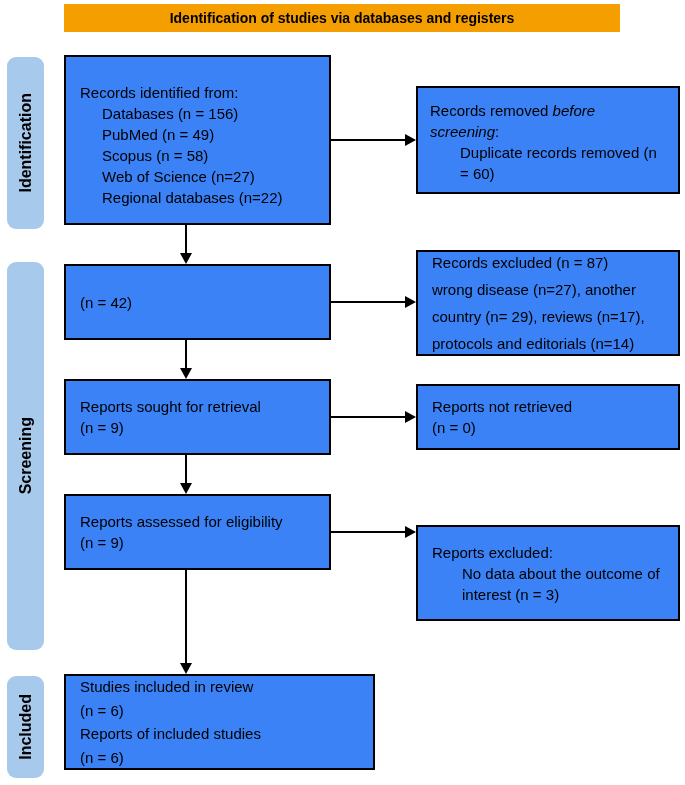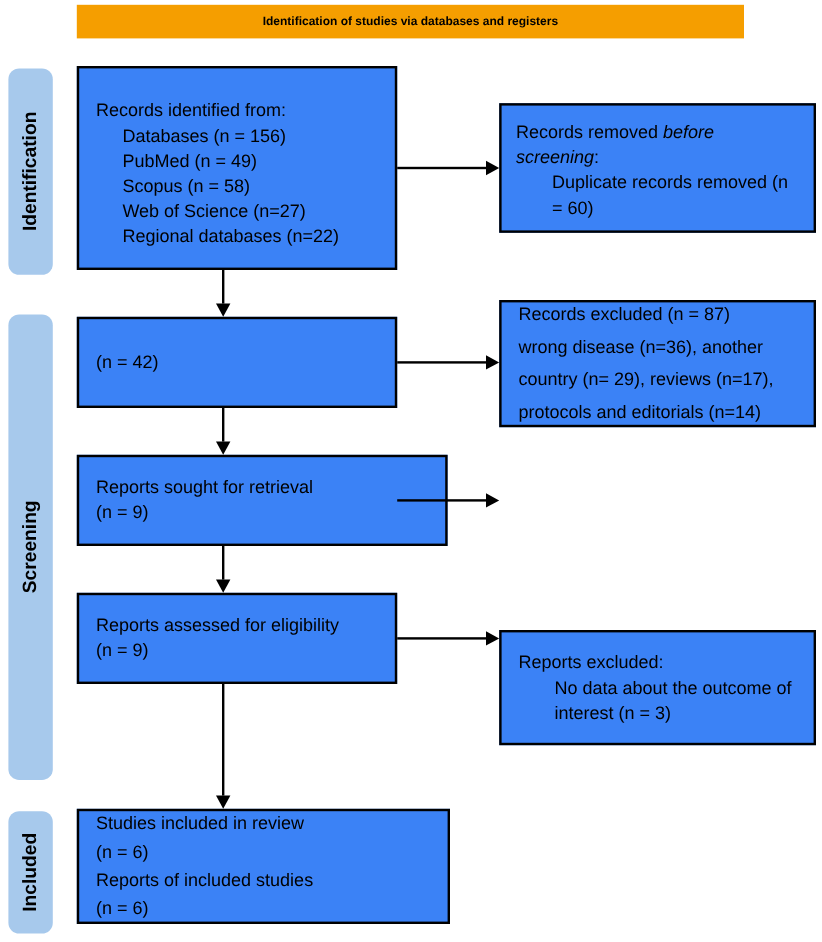--- a/index.html
+++ b/index.html
@@ -16,21 +16,21 @@
     overflow: hidden;
   }
 
   
   .header {
     position: absolute;
     left: 64px; top: 4px;
     width: 556px; height: 28px;
     background: #F59E00;
     display: flex; align-items: center; justify-content: center;
-    font-weight: bold; font-size: 10px;
+    font-weight: bold; font-size: 14px;
   }
 
   
   .stage {
     position: absolute;
     left: 7px; width: 37px;
     background: #A7C9EC;
     border-radius: 9px;
     display: flex; align-items: center; justify-content: center;
   }
@@ -48,21 +48,21 @@
   
   .box {
     position: absolute;
     background: #3b82f6;
     border: 2px solid #000;
   }
   .vcenter { display: flex; flex-direction: column; justify-content: center; padding-left: 14px; padding-right: 8px; }
 
   .b1 { left: 64px;  top: 55px;  width: 267px; height: 170px; padding: 25px 8px 8px 14px; }
   .b2 { left: 64px;  top: 264px; width: 267px; height: 76px; }
-  .b3 { left: 64px;  top: 379px; width: 309px; height: 76px; }
+  .b3 { left: 64px;  top: 379px; width: 267px; height: 76px; }
   .b4 { left: 64px;  top: 494px; width: 267px; height: 76px; }
   .b5 { left: 64px;  top: 674px; width: 311px; height: 96px; justify-content: space-between; }
 
   .r1 { left: 416px; top: 86px;  width: 264px; height: 108px; padding: 12px 10px 8px 12px; }
   .r2 { left: 416px; top: 250px; width: 264px; height: 106px; justify-content: space-between; }
   .r3 { left: 416px; top: 384px; width: 264px; height: 66px; }
   .r4 { left: 416px; top: 494px; width: 264px; height: 96px; margin-top: 31px; }
 
   .indent  { padding-left: 22px; }
   .indent2 { padding-left: 30px; }
@@ -135,25 +135,29 @@
   </div>
 
   <div class="box r1">
     <div class="wrap1"><span>Records removed </span><span class="it">before screening</span><span>:</span></div>
     <div class="indent2">Duplicate records removed (n</div>
     <div class="indent2">= 60)</div>
   </div>
 
   <div class="box r2 vcenter">
     <div>Records excluded (n = 87)</div>
-    <div>wrong disease (n=36), another</div>
+    <div>wrong disease (n=27), another</div>
     <div>country (n= 29), reviews (n=17),</div>
     <div>protocols and editorials (n=14)</div>
   </div>
 
+  <div class="box r3 vcenter">
+    <div>Reports not retrieved</div>
+    <div>(n = 0)</div>
+  </div>
 
   <div class="box r4 vcenter">
     <div>Reports excluded:</div>
     <div class="indent2">No data about the outcome of</div>
     <div class="indent2">interest (n = 3)</div>
   </div>
 
   <div class="vline" style="left:185px; top:225px; height:28px;"></div>
   <div class="vhead" style="left:180px; top:253px;"></div>
 

